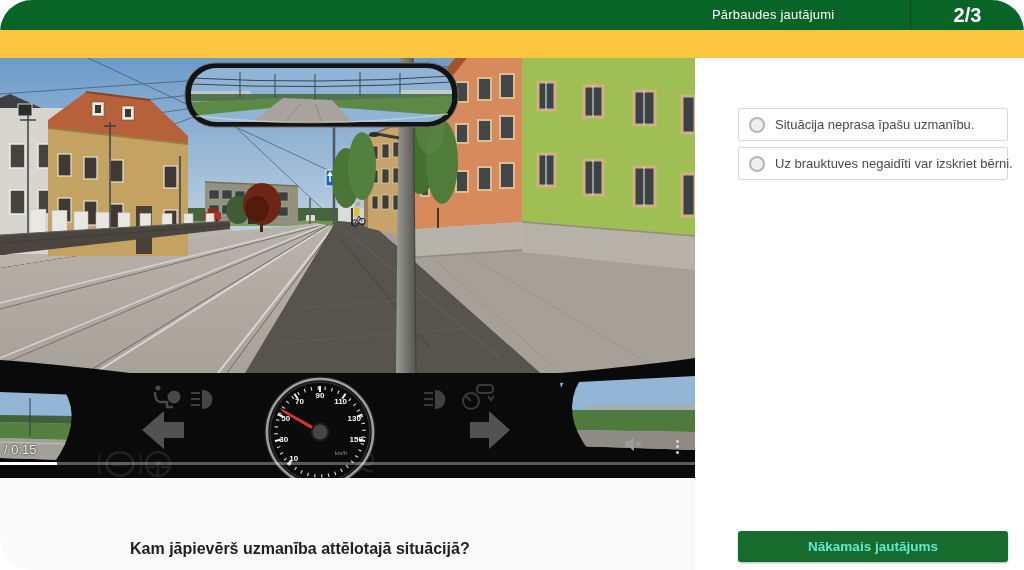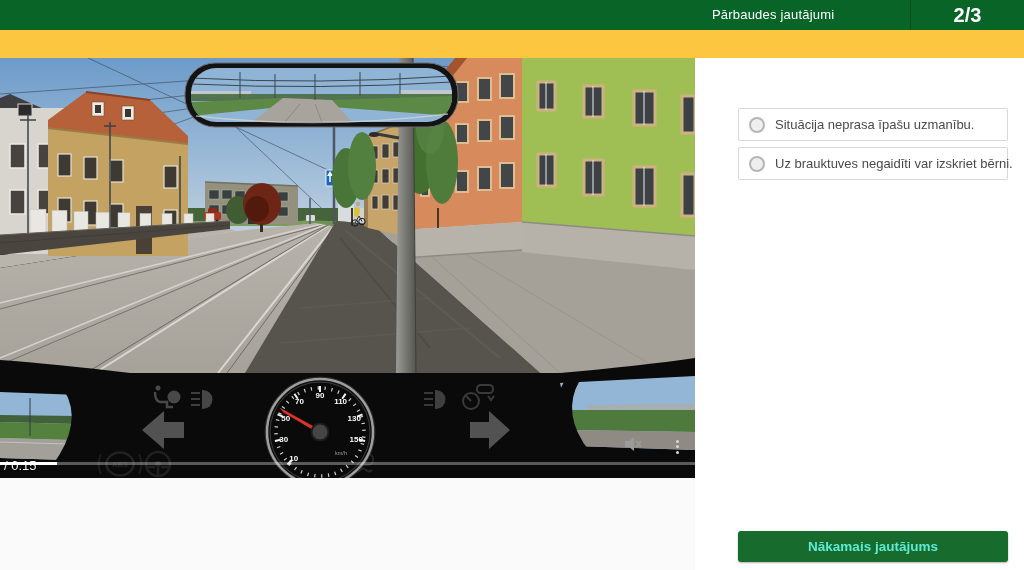--- a/index.html
+++ b/index.html
@@ -1,28 +1,28 @@
 <!DOCTYPE html>
 <html><head>
 <meta charset="utf-8">
 <style>
   html,body{margin:0;padding:0;background:#ffffff;}
   .app{position:relative;width:1024px;height:570px;overflow:hidden;background:#ffffff;
-       font-family:"Liberation Sans",sans-serif;}
+       font-family:"Liberation Sans",sans-serif;border-radius:32px;}
   
   .topbar{position:absolute;left:0;top:0;width:1024px;height:30px;background:#086427;}
   .topbar-title{position:absolute;left:712px;top:7px;font-size:13px;color:#ffffff;letter-spacing:.2px;}
   .topbar-divider{position:absolute;left:910px;top:0;width:1px;height:30px;background:rgba(0,0,0,.25);}
   .topbar-counter{position:absolute;left:911px;top:4px;width:113px;text-align:center;
                   font-size:20px;font-weight:bold;color:#ffffff;}
   .yellowbar{position:absolute;left:0;top:30px;width:1024px;height:28px;background:#fdc640;}
   
   .video{position:absolute;left:0;top:58px;width:695px;height:420px;background:#000;}
   .video svg{position:absolute;left:0;top:0;}
-  .timestamp{position:absolute;left:4px;top:400px;z-index:5;color:#f0f0f0;font-size:13px;
+  .timestamp{position:absolute;left:4px;top:384px;z-index:5;color:#f0f0f0;font-size:13px;
              text-shadow:0 0 2px #000;}
   .progress-track{position:absolute;left:0;top:404px;width:695px;height:3px;z-index:5;
                   background:rgba(255,255,255,.33);}
   .progress-played{position:absolute;left:0;top:0;width:57px;height:3px;background:#ffffff;}
   .mute-btn{position:absolute;left:622px;top:375px;width:22px;height:22px;z-index:6;}
   .kebab-btn{position:absolute;left:672px;top:379px;width:10px;height:20px;z-index:6;}
   .kebab-btn i{display:block;width:3px;height:3px;border-radius:50%;background:#d8d8d8;margin:2.5px auto;}
   
   .below{position:absolute;left:0;top:478px;width:695px;height:92px;background:#fafafa;}
   .q-heading{position:absolute;left:130px;top:39px;font-size:19px;font-weight:bold;color:#339636;}
@@ -450,20 +450,21 @@
       </svg>
     </div>
     <div class="kebab-btn">
         <i></i>
         <i></i>
         <i></i>
       </div>
   </div>
 
   <div class="below">
+    <div class="q-text">Kam jāpievērš uzmanība attēlotajā situācijā?</div>
   </div>
 
   <div class="right-panel">
     <div class="option o1">
       <span class="radio"></span>
       <span class="option-label">Situācija neprasa īpašu uzmanību.</span>
     </div>
     <div class="option o2">
       <span class="radio"></span>
       <span class="option-label">Uz brauktuves negaidīti var izskriet bērni.</span>

